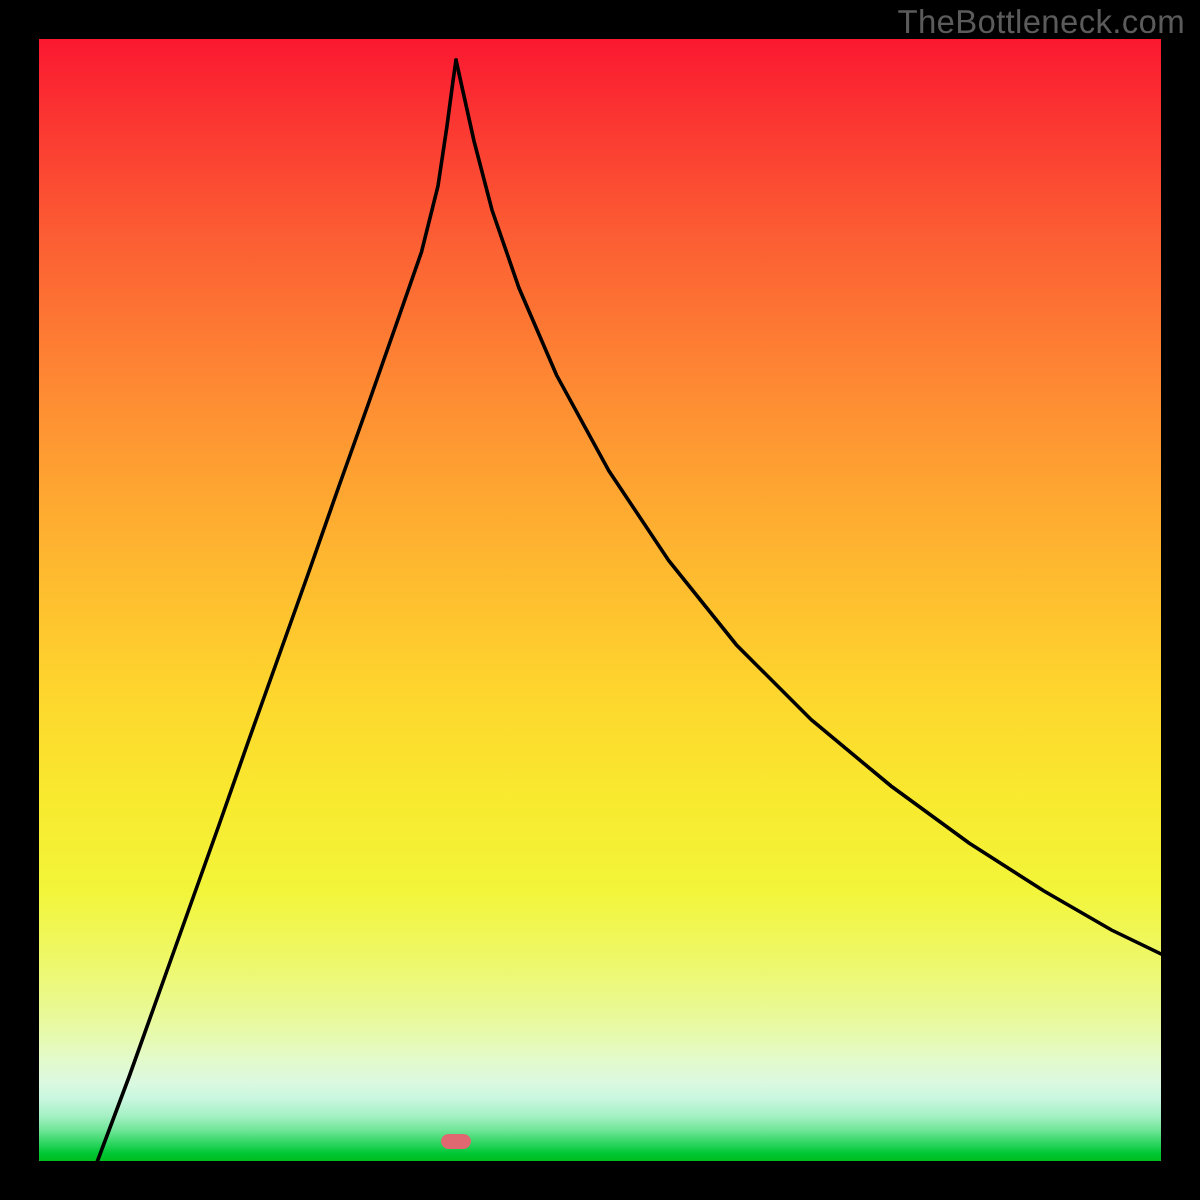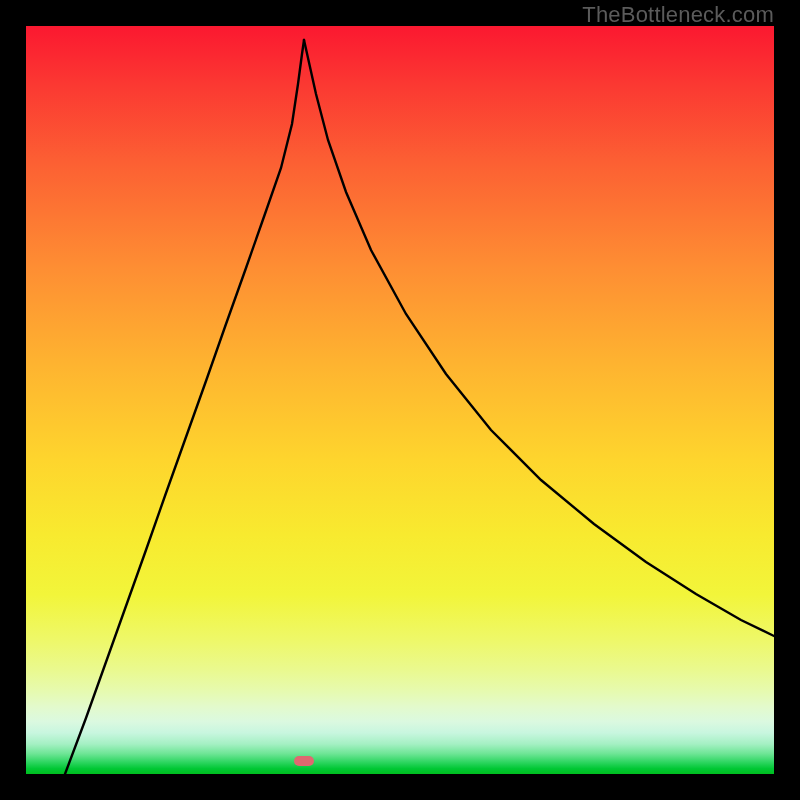--- a/index.html
+++ b/index.html
@@ -48,21 +48,21 @@
   .marker {
     position: absolute;
     width: 20px;
     height: 10px;
     border-radius: 5px;
     transform: translate(-50%, -50%);
   }
   .attribution {
     position: absolute;
     top: 2px;
-    right: 26px;
+    right: 10px;
     color: #5b5b5b;
     font-size: 22px;
     font-weight: 500;
     letter-spacing: 0.2px;
   }
   svg.curve {
     position: absolute;
     inset: 0;
     width: 100%;
     height: 100%;

